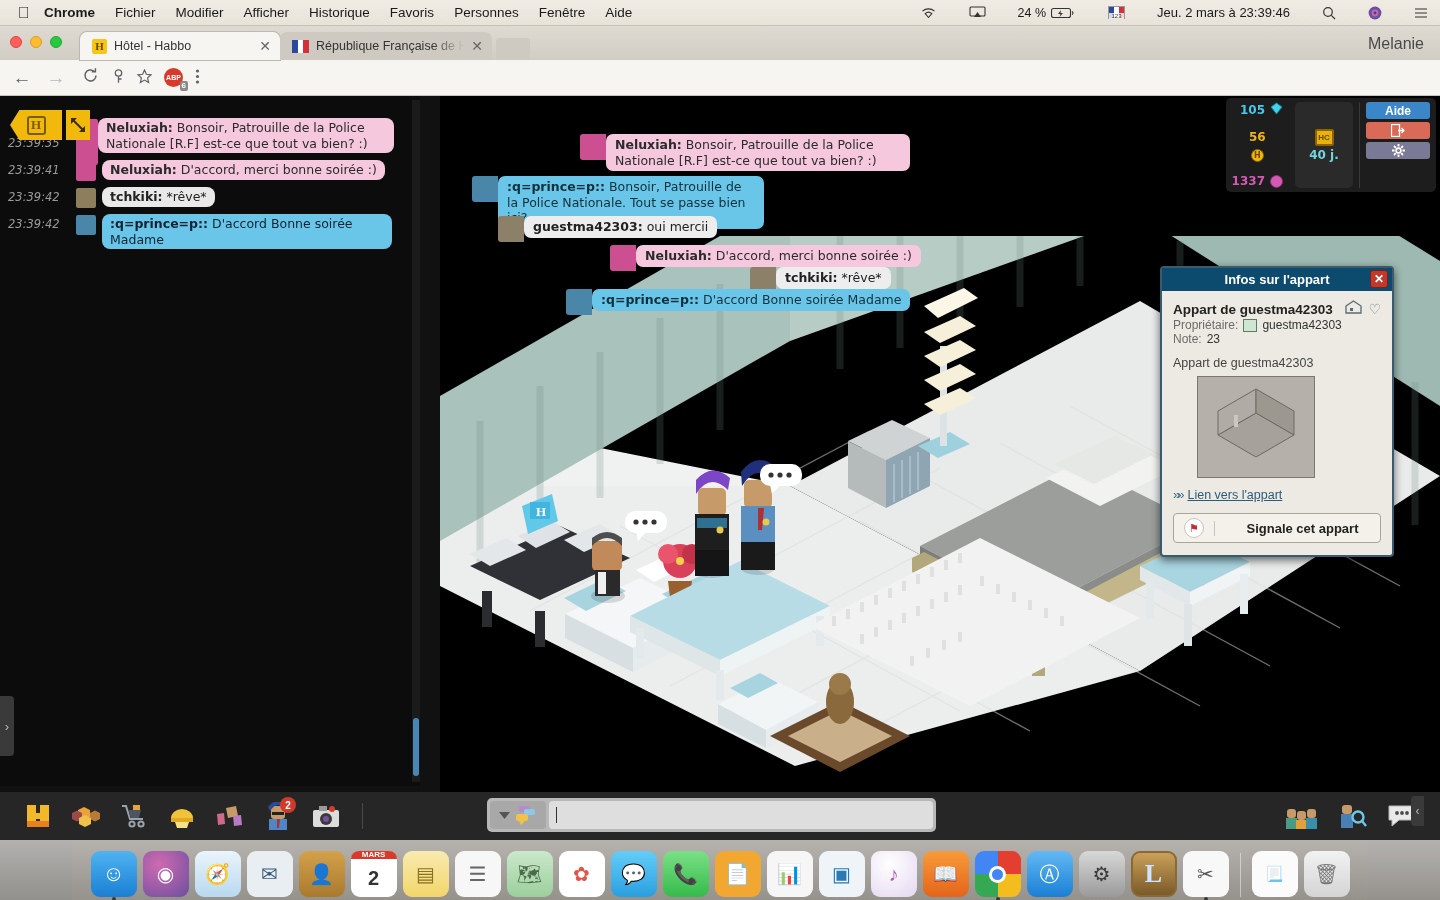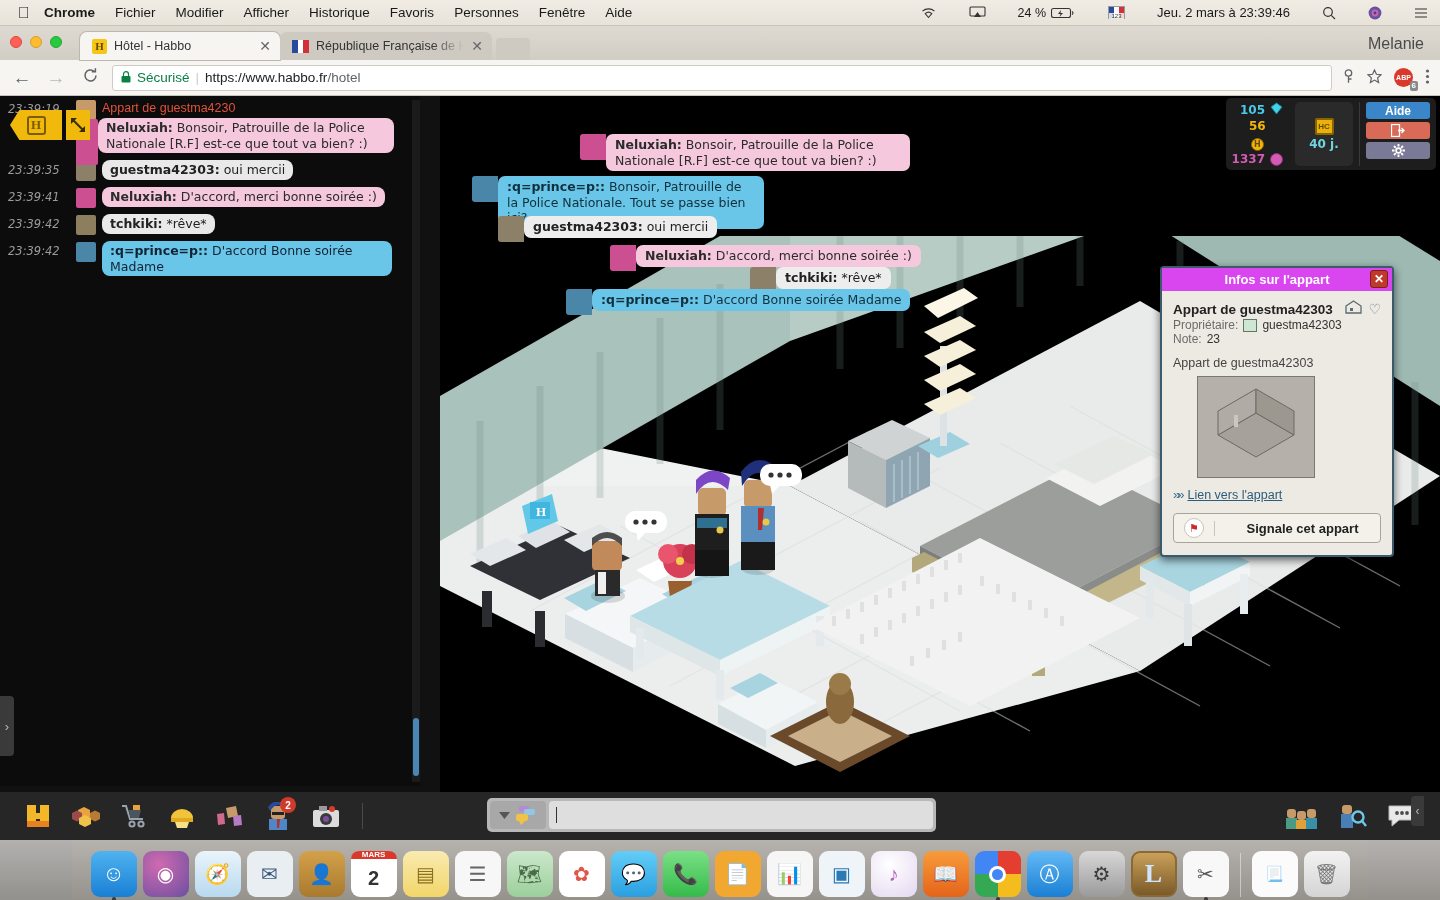--- a/index.html
+++ b/index.html
@@ -136,39 +136,39 @@
   .rb .txt { border-radius:7px; padding:3px 9px; font-size:12.5px; line-height:1.25;
     font-family:"DejaVu Sans", sans-serif; position:relative;}
   .rb .txt b{font-weight:bold;}
   .rb.pink .av{background:#cc4f91;} .rb.pink .txt{background:#f6c8de;color:#2b2b2b;}
   .rb.blue .av{background:#4a86a8;} .rb.blue .txt{background:#69c6e8;color:#10303d;}
   .rb.white .av{background:#8d8068;} .rb.white .txt{background:#ededed;color:#222;}
 
   
   #hud { position:absolute; right:4px; top:2px; display:flex; align-items:stretch; gap:6px;
     background:#1d1d1d; border-radius:5px; padding:4px 6px;}
-  #purse { display:flex; flex-direction:column; justify-content:flex-start; gap:1px; padding-right:6px;}
+  #purse { display:flex; flex-direction:column; justify-content:flex-start; gap:12px; padding-right:6px;}
   .purserow { display:flex;align-items:center;justify-content:flex-end;gap:5px;font-size:12px;font-weight:bold;
     font-family:"DejaVu Sans",sans-serif;}
   .purserow .dot{width:13px;height:13px;border-radius:50%;display:inline-block;}
   .cr-diamond{color:#49c9e8;} .cr-coin{color:#f2b50e;flex-direction:column;} .cr-ducket{color:#d35bb5;}
   #hcbox { background:#2a2a2a; border-radius:5px; width:58px; display:flex;flex-direction:column;
     align-items:center; justify-content:center; gap:2px; }
   #hcbox .days{ font-size:12px;color:#6fd6e0;font-weight:bold;font-family:"DejaVu Sans",sans-serif;}
   #hcbox .hcicon{width:19px;height:17px;background:#e8b10c;border:2px solid #8a6400;border-radius:2px;
     display:flex;align-items:center;justify-content:center;font-size:8px;font-weight:bold;color:#6b4a00;}
   #hudbtns { display:flex; flex-direction:column; gap:3px; padding-left:6px; border-left:1px solid #3a3a3a;}
   .hudbtn { width:64px;height:17px;border-radius:3px;display:flex;align-items:center;justify-content:center;
     font-size:12px;color:#fff;font-weight:bold;}
   .hb-aide{background:#3a86c8;} .hb-out{background:#d96a58;} .hb-set{background:#7a7a96;}
 
   
   #infopanel { position:absolute; left:720px; top:170px; width:234px; background:#eceae2;
     border:2px solid #3b5a6b; border-radius:4px; box-shadow:0 3px 8px rgba(0,0,0,.6); }
-  #infopanel .ptitle { background:#d946ef; color:#fff; font-weight:bold; font-size:13px;
+  #infopanel .ptitle { background:#0c4a6e; color:#fff; font-weight:bold; font-size:13px;
     text-align:center; padding:4px 0; position:relative; }
   #infopanel .closebtn { position:absolute; right:4px; top:2px; width:18px;height:18px;
     background:#c0392b; border:1px solid #7d2016; border-radius:3px; color:#fff;
     display:flex;align-items:center;justify-content:center;font-size:12px;font-weight:bold;}
   #infopanel .pbody { padding:9px 11px 12px; }
   .roomname { font-weight:bold; font-size:13.5px; color:#222; }
   .ownerline, .noteline { font-size:12px; color:#6b6b6b; display:flex; align-items:center; gap:5px;}
   .ownerline .oname, .noteline .nval { color:#333; }
   .ownerbadge { width:14px;height:13px;background:#cfe6d2;border:1px solid #5d7a66; display:inline-block;}
   .descline { font-size:12.5px; color:#444; margin-top:10px; }
@@ -307,31 +307,20 @@
 
   <div id="omnibar">
     <span class="navbtn">←</span>
     <span class="navbtn dim">→</span>
     <span class="navbtn">
       <svg width="17" height="17" viewBox="0 0 17 17">
           <path d="M14 8.5a5.5 5.5 0 1 1-1.9-4.2" fill="none" stroke="#5f6368" stroke-width="1.5"></path>
           <path d="M13.4 1.2v3.6h-3.6" fill="none" stroke="#5f6368" stroke-width="1.5"></path>
         </svg>
     </span>
-    <div id="urlfield">
-      <span class="lock">
-        <svg width="10" height="12" viewBox="0 0 10 12">
-            <rect x="0.5" y="5" width="9" height="6.5" rx="1" fill="#0b8043"></rect>
-            <path d="M2.5 5V3.2a2.5 2.5 0 0 1 5 0V5" fill="none" stroke="#0b8043" stroke-width="1.2"></path>
-          </svg>
-      </span>
-      <span class="secure">Sécurisé</span>
-      <span class="urlsep">|</span>
-      <span class="urlhost"><span>https://www.</span><span>habbo.fr</span><span class="urlpath">/hotel</span></span>
-    </div>
     <div class="ricons">
       <span>
         <svg width="13" height="15" viewBox="0 0 13 15">
             <circle cx="6.5" cy="4" r="3.2" fill="none" stroke="#5f6368" stroke-width="1.3"></circle>
             <path d="M6.5 7.2v6.5M6.5 10h3" stroke="#5f6368" stroke-width="1.3" fill="none"></path>
           </svg>
       </span>
       <span>
         <svg width="15" height="15" viewBox="0 0 15 15">
             <path d="M7.5 1 9.4 5.3 14 5.8l-3.4 3.1 1 4.6-4.1-2.4L3.4 13.5l1-4.6L1 5.8l4.6-.5z" fill="none" stroke="#5f6368" stroke-width="1.2"></path>
@@ -348,25 +337,20 @@
             <circle cx="2.5" cy="14" r="1.6" fill="#5f6368"></circle>
           </svg>
       </span>
     </div>
   </div>
 </div>
 
 <div id="client">
 
   <div id="chatlog">
-    <div class="logrow">
-      <span class="logtime">23:39:19</span>
-      <span class="avatar-sm" style="background:#c79a6a"></span>
-      <span class="roomheader">Appart de guestma4230</span>
-    </div>
     <div class="logrow" style="visibility:hidden;height:34px"></div>
     <div class="logrow">
       <span class="logtime">23:39:35</span>
       <span class="avatar-sm" style="background:#8d8068"></span>
       <span class="logbubble b-white"><b>guestma42303:</b><span> oui mercii</span></span>
     </div>
     <div class="logrow">
       <span class="logtime">23:39:41</span>
       <span class="avatar-sm" style="background:#cc4f91"></span>
       <span class="logbubble b-pink"><b>Neluxiah:</b><span> D'accord, merci bonne soirée :)</span></span>

